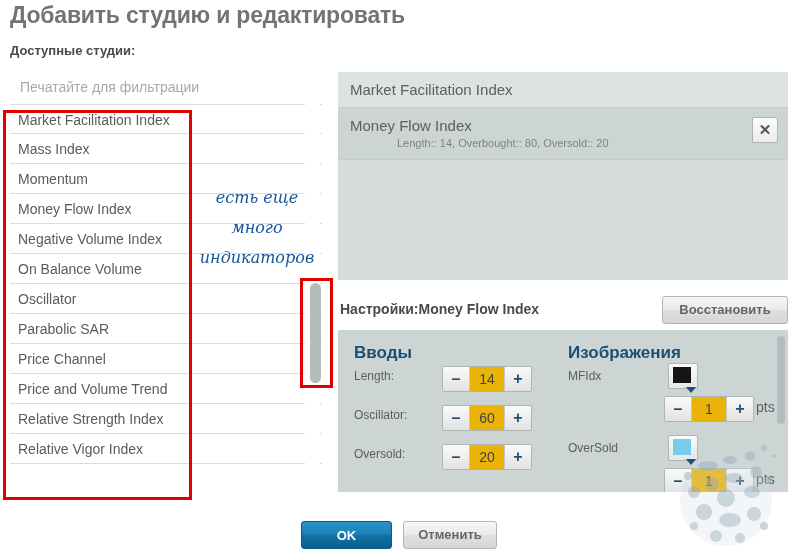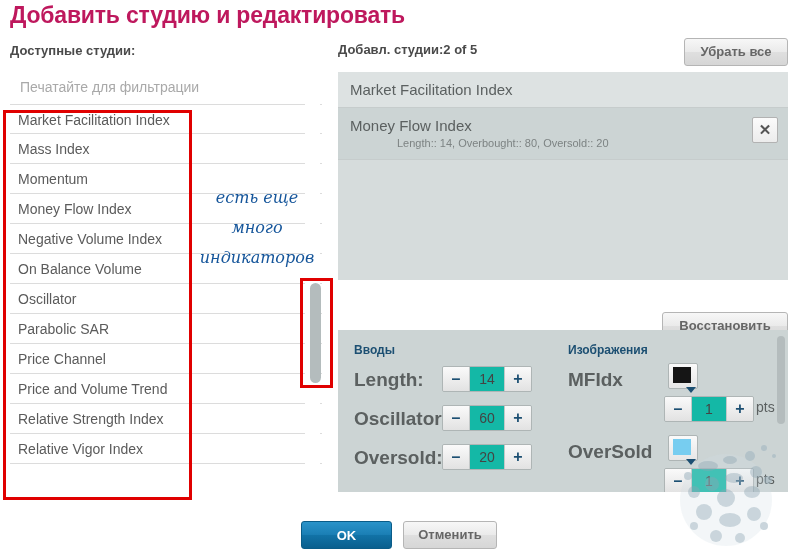--- a/index.html
+++ b/index.html
@@ -16,21 +16,21 @@
     -webkit-font-smoothing: antialiased;
   }
 
   
   #dialog-title {
     position: absolute;
     left: 10px;
     top: 2px;
     font-size: 23px;
     font-weight: bold;
-    color: #be185d;
+    color: #737373;
     letter-spacing: -0.2px;
     white-space: nowrap;
   }
 
   
   #left-panel {
     position: absolute;
     left: 10px;
     top: 40px;
     width: 312px;
@@ -219,48 +219,47 @@
   #settings-title {
     position: absolute;
     left: 4px; top: 5px;
     font-size: 14px;
     font-weight: bold;
     color: #4a4a4a;
     white-space: nowrap;
   }
   #restore-button {
     position: absolute;
-    right: 0; top: 16px;
+    right: 0; top: 0;
     width: 126px; height: 28px;
     line-height: 26px;
   }
   #settings-body {
     position: absolute;
     left: 2px; top: 292px;
     width: 450px; height: 162px;
     background: #ccd4d4;
     overflow: hidden;
   }
   .col-heading {
     position: absolute;
-    font-size: 12px;
+    font-size: 17px;
     font-weight: bold;
     color: #1c4f72;
     white-space: nowrap;
     text-align: right;
   }
   #inputs-heading  { left: 16px;  top: 13px; }
   #plots-heading   { left: 230px; top: 13px; }
 
   .field-label {
     position: absolute;
-    font-size: 19px;
+    font-size: 12px;
     color: #5b6060;
     white-space: nowrap;
-    font-weight: bold;
   }
   .stepper {
     position: absolute;
     height: 26px;
     display: flex;
     align-items: stretch;
     border: 1px solid #aeb5b5;
     box-sizing: border-box;
     border-radius: 2px;
     overflow: hidden;
@@ -273,21 +272,21 @@
     font-weight: bold;
     line-height: 24px;
     text-align: center;
     cursor: pointer;
     user-select: none;
   }
   .stepper .btn.minus { border-right: 1px solid #c3c8c8; }
   .stepper .btn.plus  { border-left: 1px solid #c3c8c8; }
   .stepper .val {
     width: 34px;
-    background: #14b8a6;
+    background: #eab308;
     color: #444;
     font-size: 14px;
     line-height: 24px;
     text-align: center;
   }
   .pts-label {
     position: absolute;
     font-size: 14px;
     color: #5b6060;
   }
@@ -389,37 +388,34 @@
 <div class="annot-box" id="annot-box-list"></div>
 <div class="annot-box" id="annot-box-scroll"></div>
 <div id="annot-note">
   <div>есть еще</div>
   <div>много</div>
   <div>индикаторов</div>
 </div>
 
 <div id="right-panel">
 
-  <div id="added-header">
-    <div id="added-label">Добавл. студии:2 of 5</div>
-    <div id="remove-all-button" class="gray-button">Убрать все</div>
-  </div>
 
   <div id="added-list">
     <div class="added-item alt">
       <div class="added-item-title">Market Facilitation Index</div>
     </div>
     <div class="added-item selected">
       <div class="added-item-title">Money Flow Index</div>
       <div class="added-item-sub">Length:: 14, Overbought:: 80, Oversold:: 20</div>
       <div id="added-item-close">✕</div>
     </div>
   </div>
 
   <div id="settings-header">
+    <div id="settings-title">Настройки:Money Flow Index</div>
     <div id="restore-button" class="gray-button">Восстановить</div>
   </div>
 
   <div id="settings-body">
 
     <div class="col-heading" id="inputs-heading">Вводы</div>
     <div class="col-heading" id="plots-heading">Изображения</div>
 
     <div class="field-label" style="left:16px; top:39px;">Length:</div>
     <div class="stepper" style="left:104px; top:36px;">

